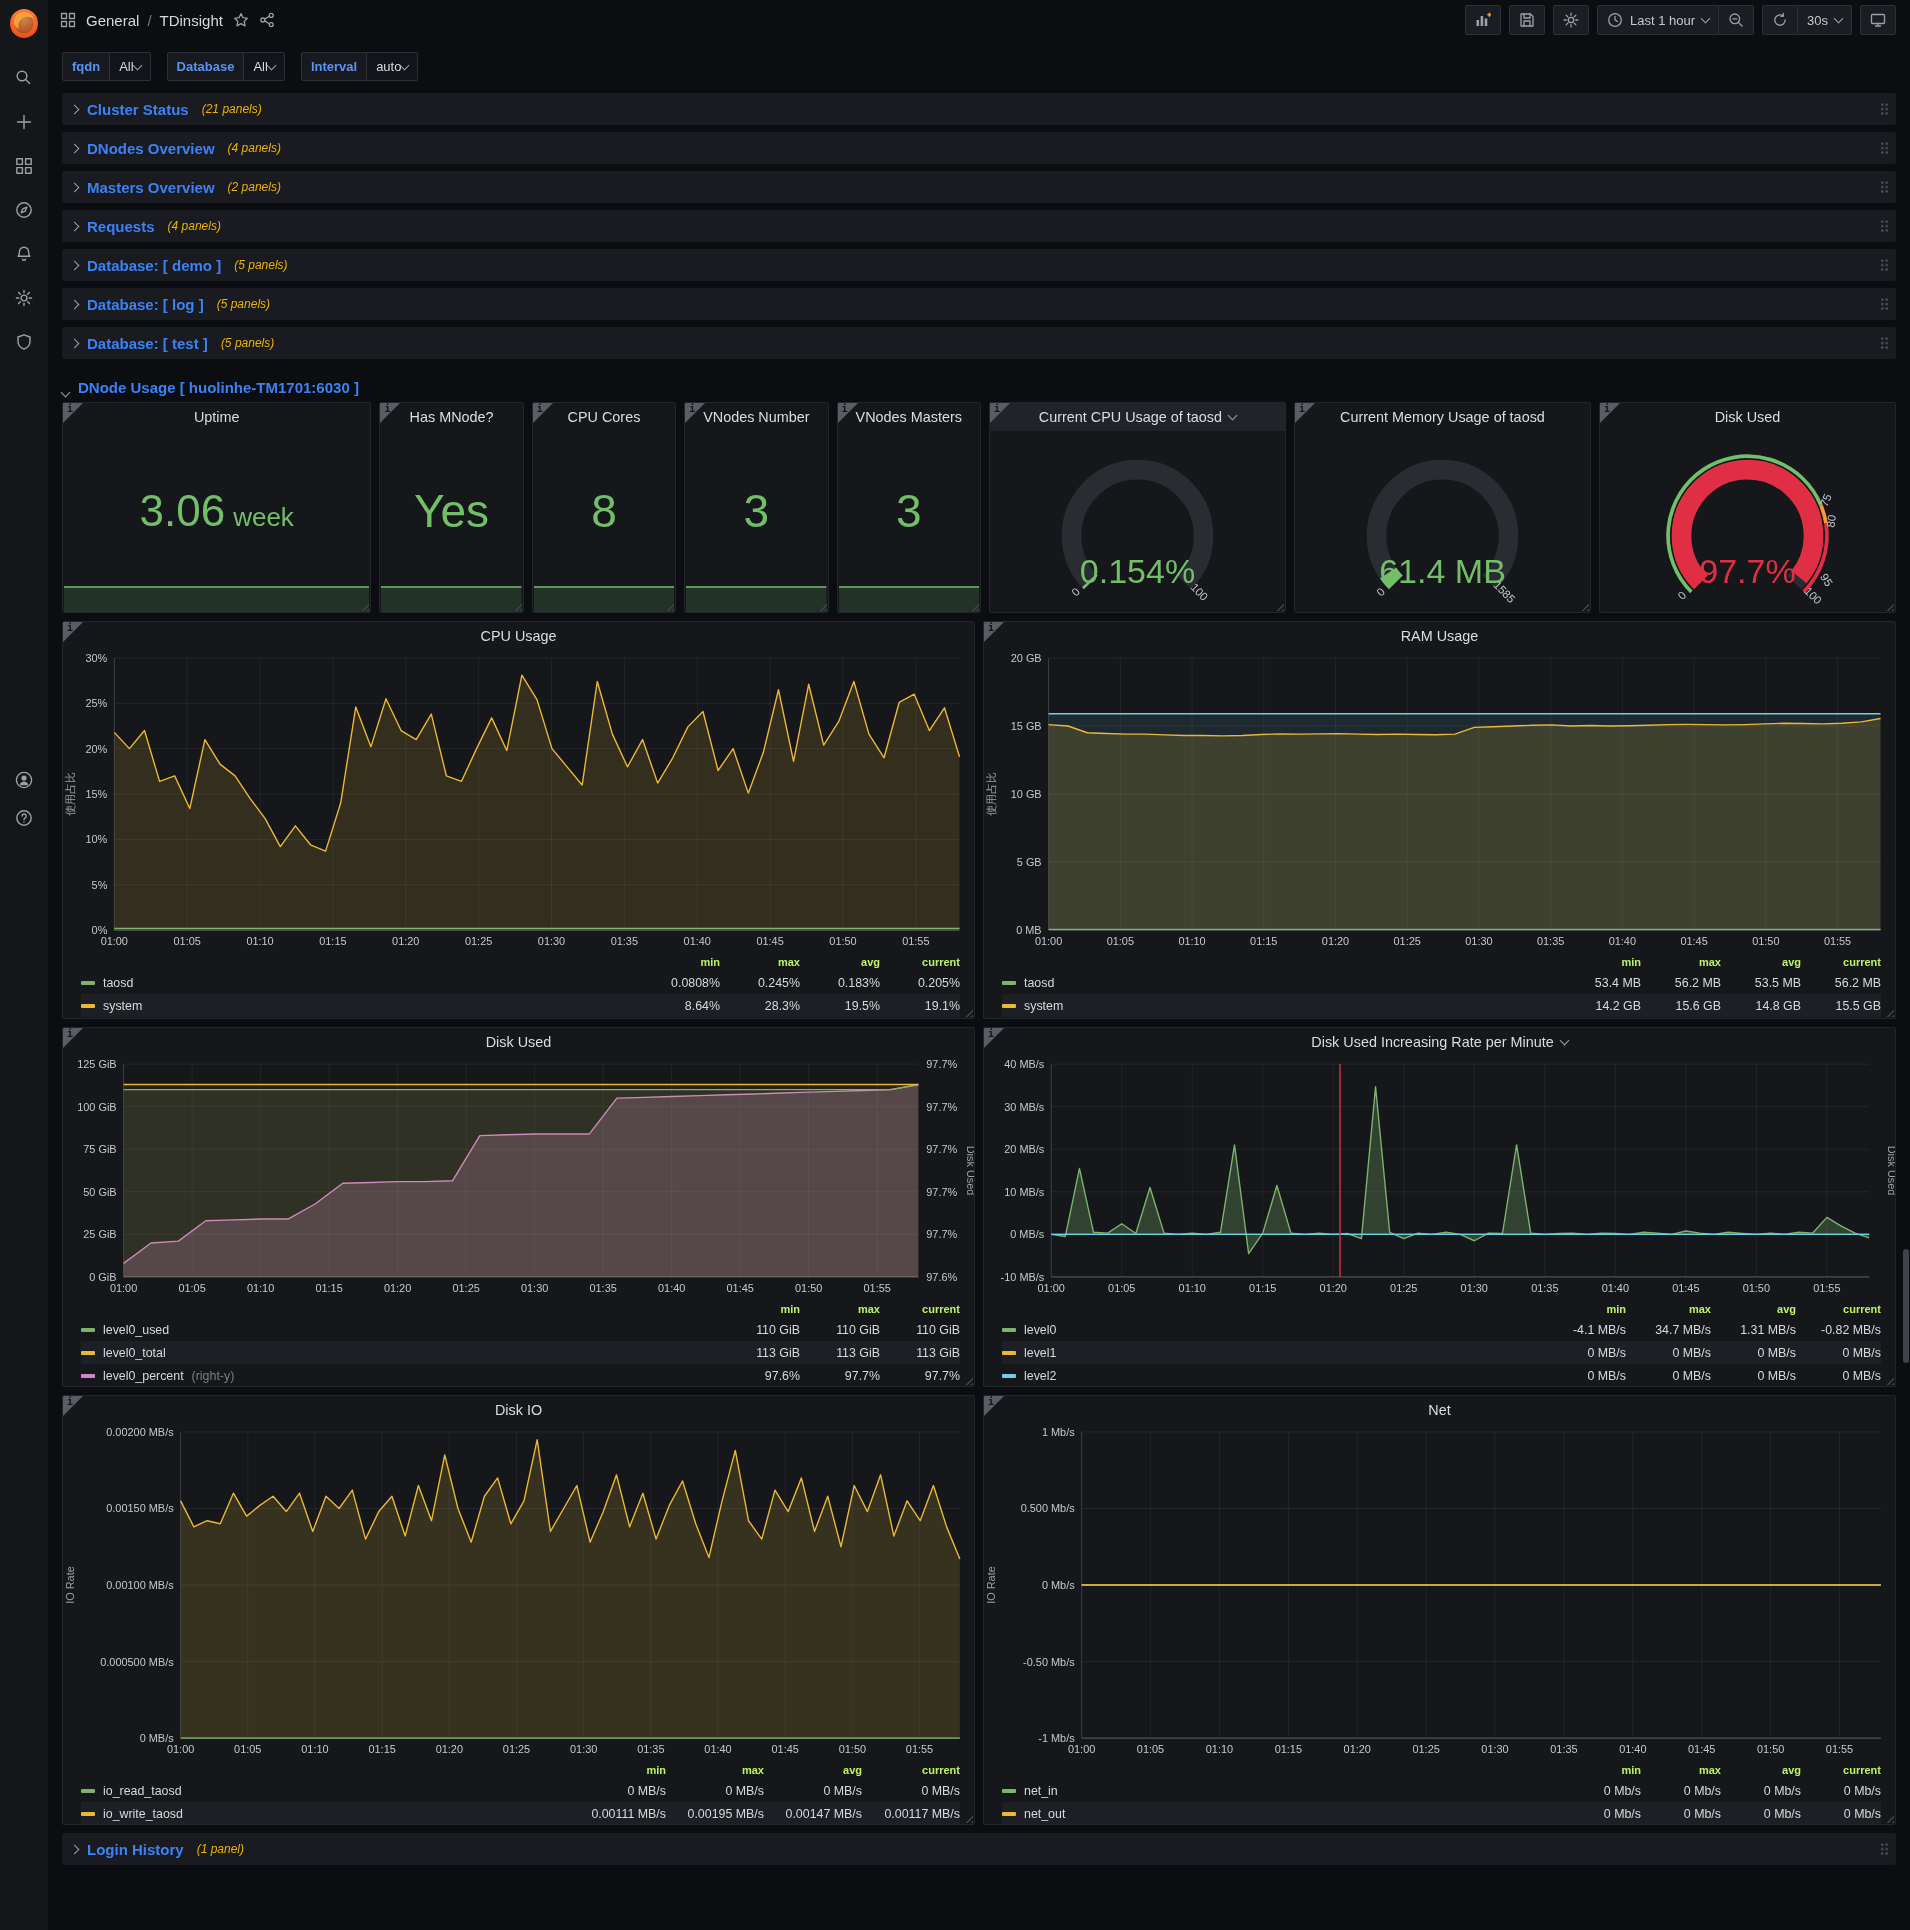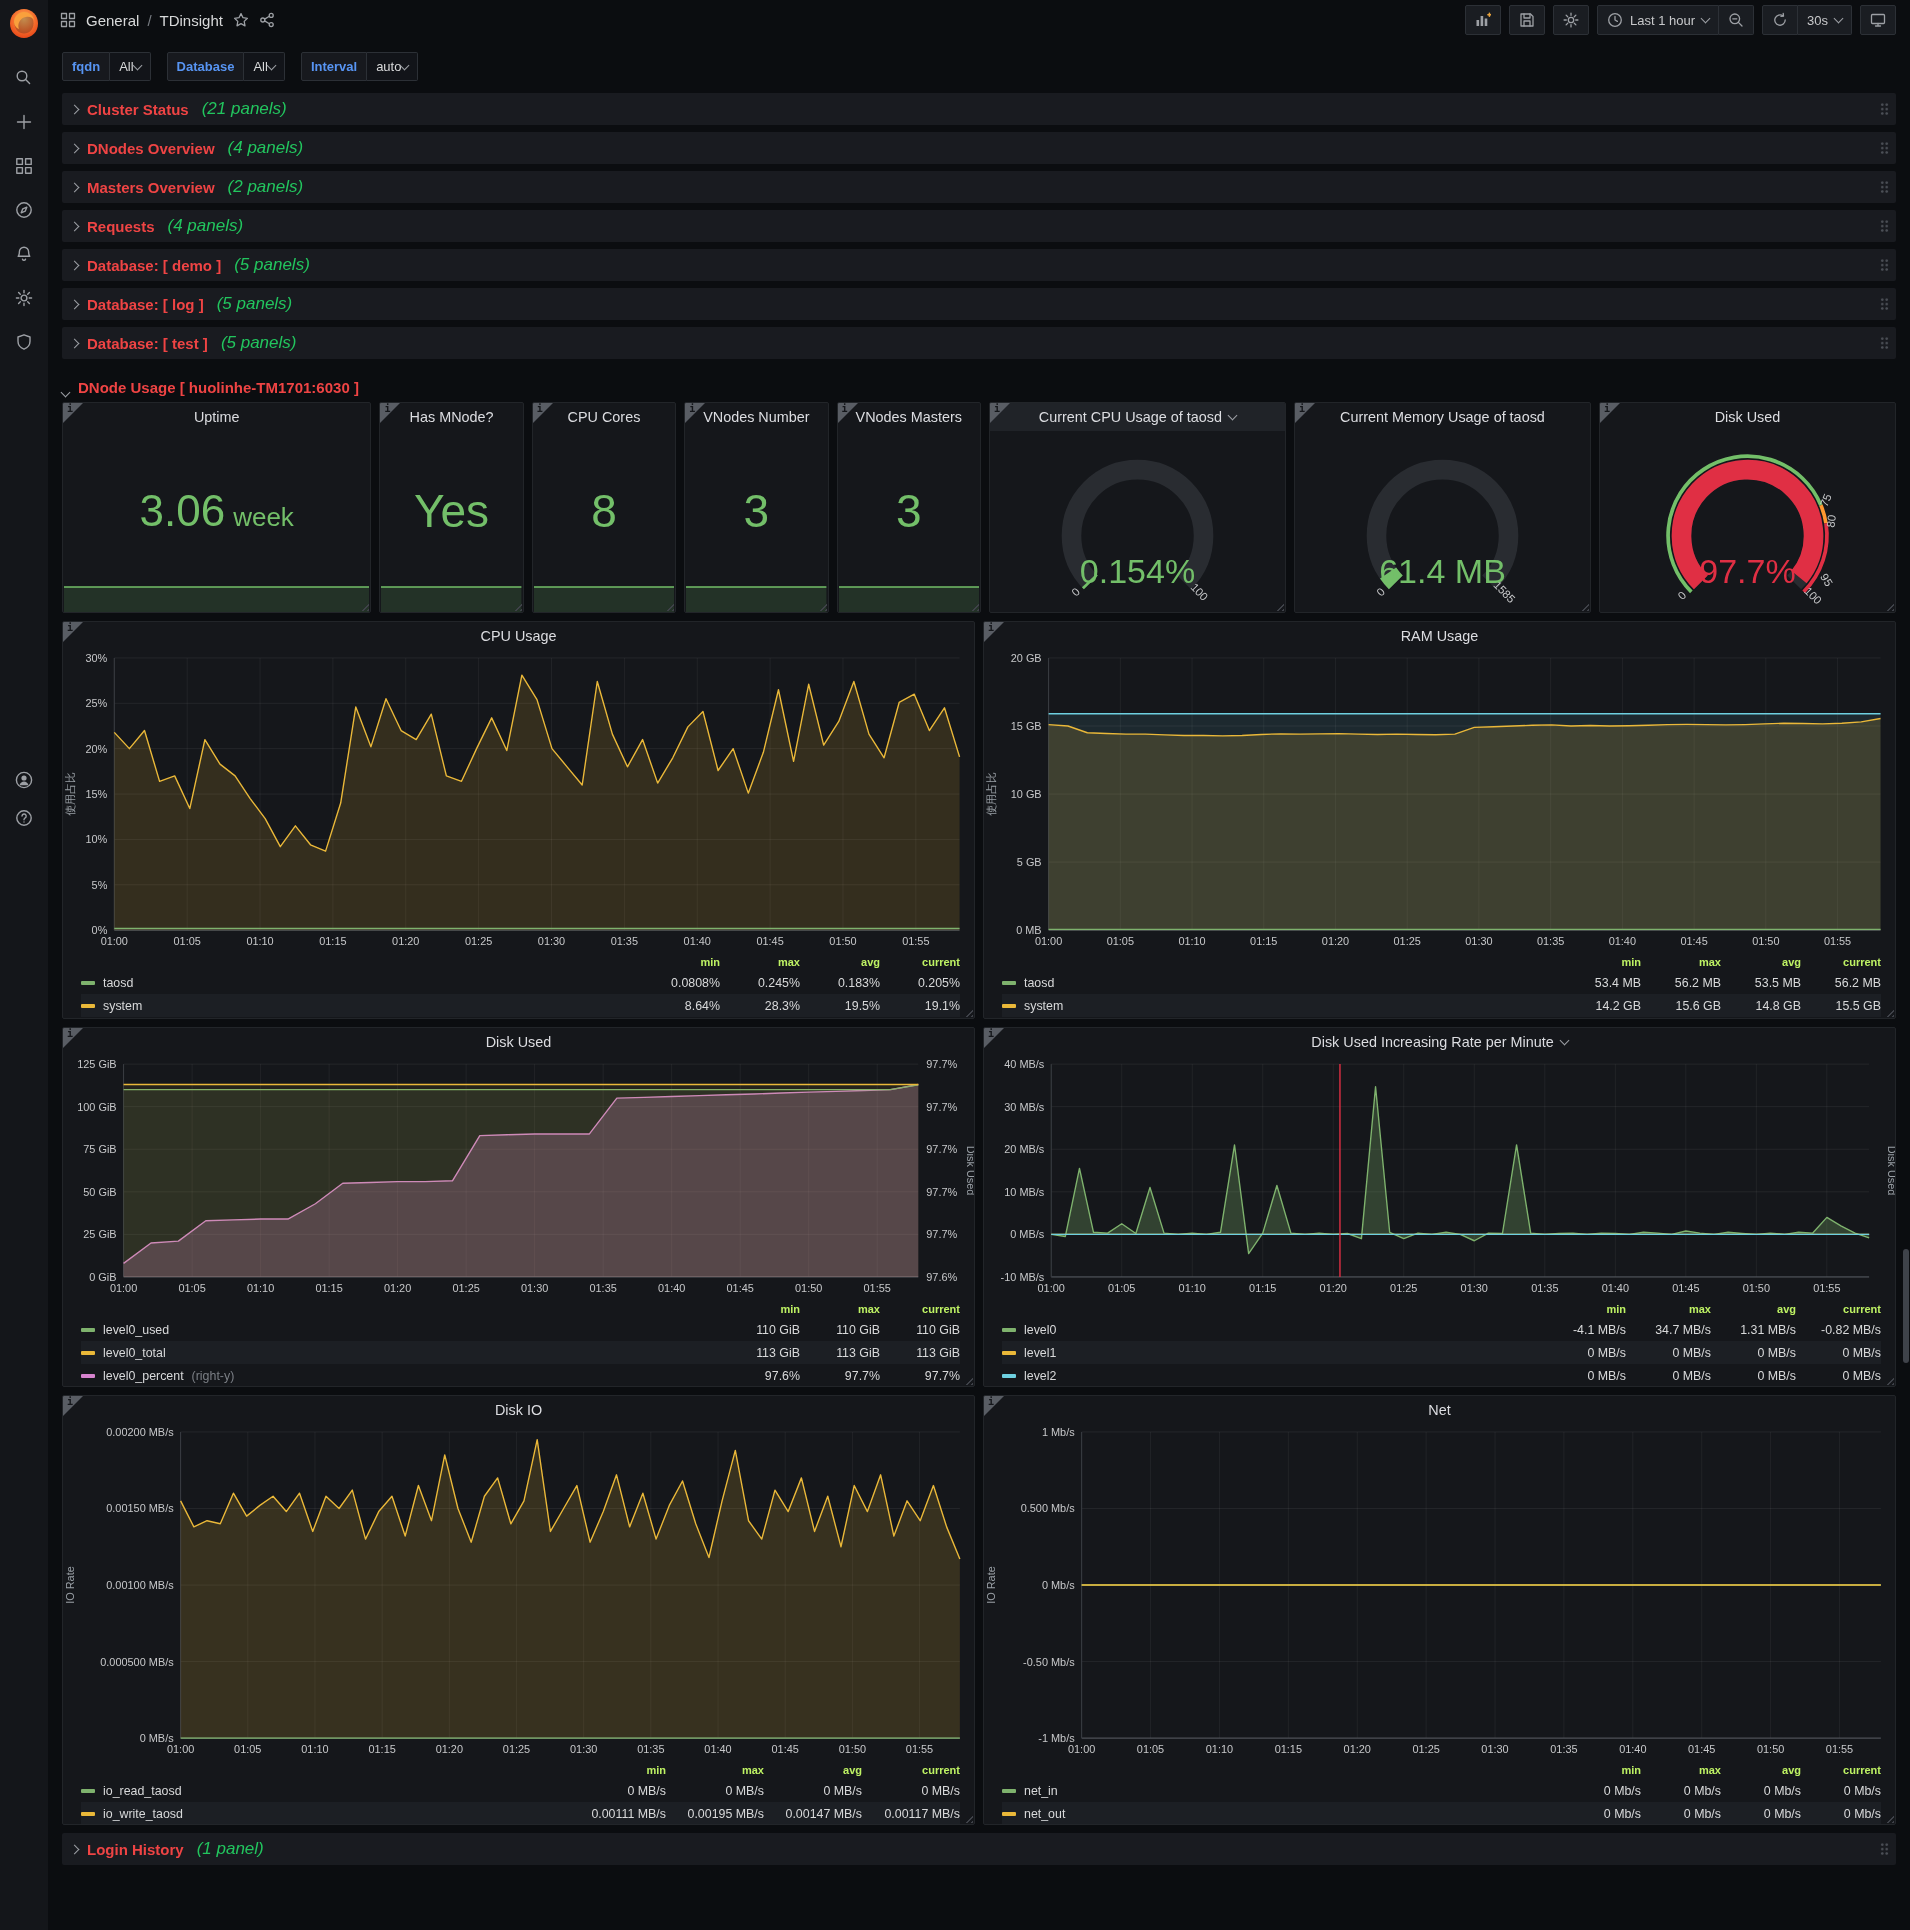--- a/index.html
+++ b/index.html
@@ -34,22 +34,22 @@
   .submenu{display:flex;gap:16px;padding:12px 14px 10px;}
   .var{display:flex;cursor:pointer;}
   .var .lbl{border:1px solid #2c3036;background:#17191e;color:#5794F2;font-size:13px;font-weight:600;
             padding:6px 9px;border-radius:2px 0 0 2px;}
   .var .val{border:1px solid #2c3036;border-left:none;background:#121419;color:#d8d9da;font-size:13px;
             padding:6px 9px;border-radius:0 2px 2px 0;display:flex;align-items:center;gap:0;}
   
   .dash{padding:2px 14px 0;}
   .rowbar{height:32px;background:#191b20;display:flex;align-items:center;gap:9px;padding:0 9px;margin-bottom:7px;
           position:relative;cursor:pointer;border-radius:2px;}
-  .rowbar .rtitle,.expheader .rtitle{font-weight:700;font-size:15px;color:#ef4444;}
-  .rowbar .rcount,.expheader .rcount{font-style:italic;font-size:17px;color:#22c55e;margin-left:4px;}
+  .rowbar .rtitle,.expheader .rtitle{font-weight:700;font-size:15px;color:#3b82f6;}
+  .rowbar .rcount,.expheader .rcount{font-style:italic;font-size:12px;color:#eab308;margin-left:4px;}
   .expheader{height:30px;display:flex;align-items:flex-end;gap:9px;margin:1px 0 6px;cursor:pointer;}
   .handle{position:absolute;right:7px;top:50%;transform:translateY(-50%);width:9px;height:13px;cursor:grab;
           background-image:radial-gradient(circle,#4b4f56 1.2px,transparent 1.3px);background-size:4.5px 4.4px;}
   
   .panel{background:#15171b;border:1px solid #222529;border-radius:2px;position:relative;display:flex;
          flex-direction:column;box-sizing:border-box;overflow:hidden;}
   .panel::after{content:"";position:absolute;right:1px;bottom:1px;width:9px;height:9px;
      background:linear-gradient(315deg,#3f4249 1.5px,transparent 1.5px 4px,#3f4249 4px 5.5px,transparent 5.5px);}
   .corner{position:absolute;top:0;left:0;width:0;height:0;border-top:20px solid #595d64;border-right:20px solid transparent;z-index:2;}
   .corner-i{position:absolute;top:0px;left:4px;z-index:3;font:700 10px "DejaVu Sans Mono",monospace;color:#14161a;}

